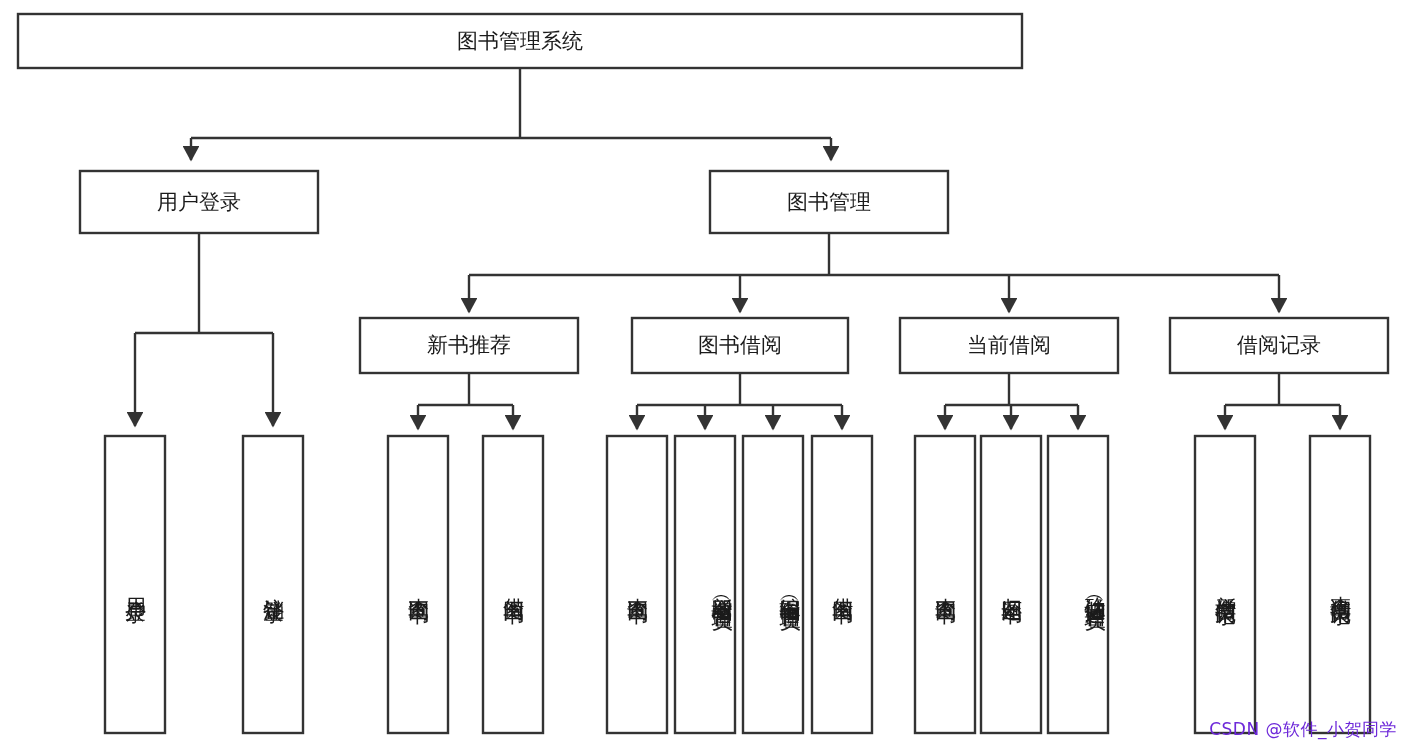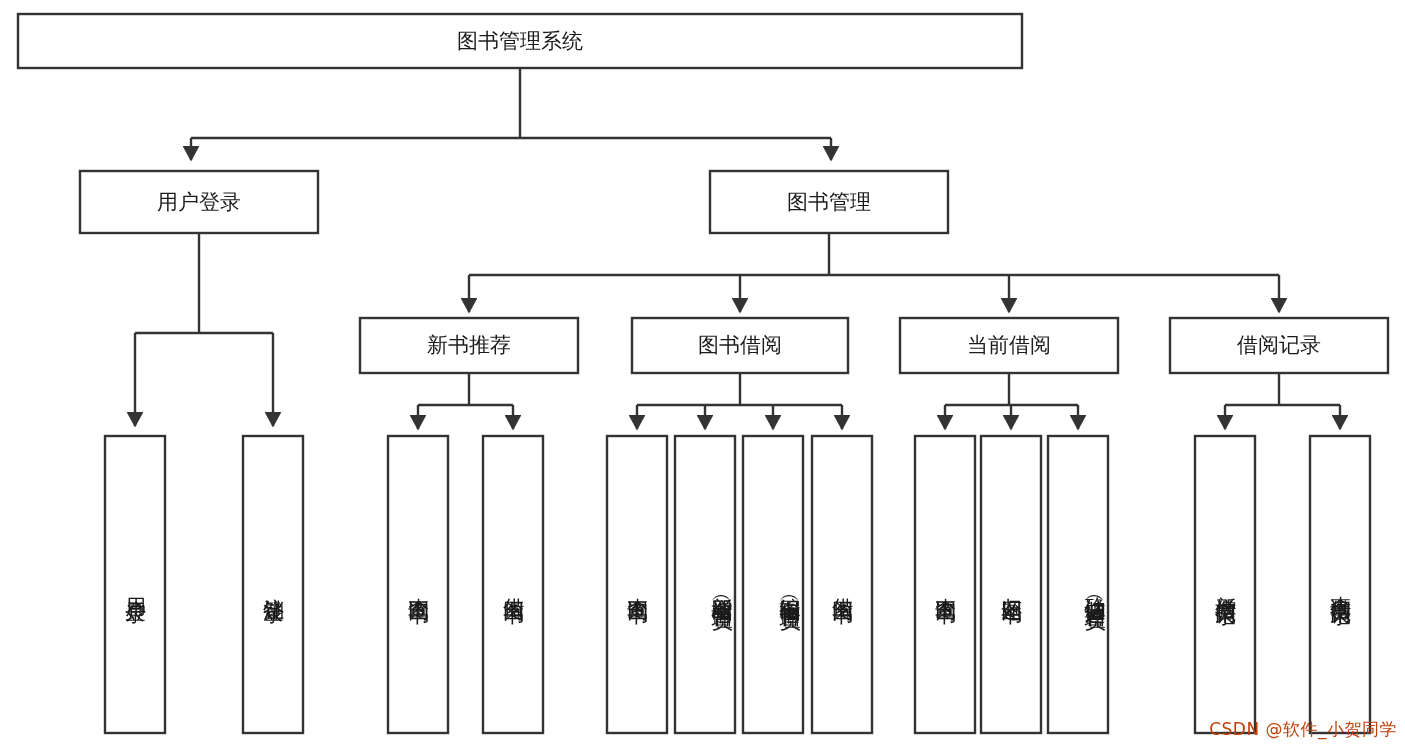--- a/index.html
+++ b/index.html
@@ -61,21 +61,21 @@
     letter-spacing: 2px;
     white-space: nowrap;
     pointer-events: none;
   }
   .watermark {
     position: absolute;
     right: 8px;
     bottom: 6px;
     font-family: "DejaVu Sans", "Liberation Sans", sans-serif;
     font-size: 17px;
-    color: #c2410c;
+    color: #6d28d9;
     letter-spacing: 0.5px;
     white-space: nowrap;
   }
 </style>
 </head>
 <body>
 
 <div id="diagram-root">
 
   <svg id="tree-svg" viewBox="0 0 1405 747">

